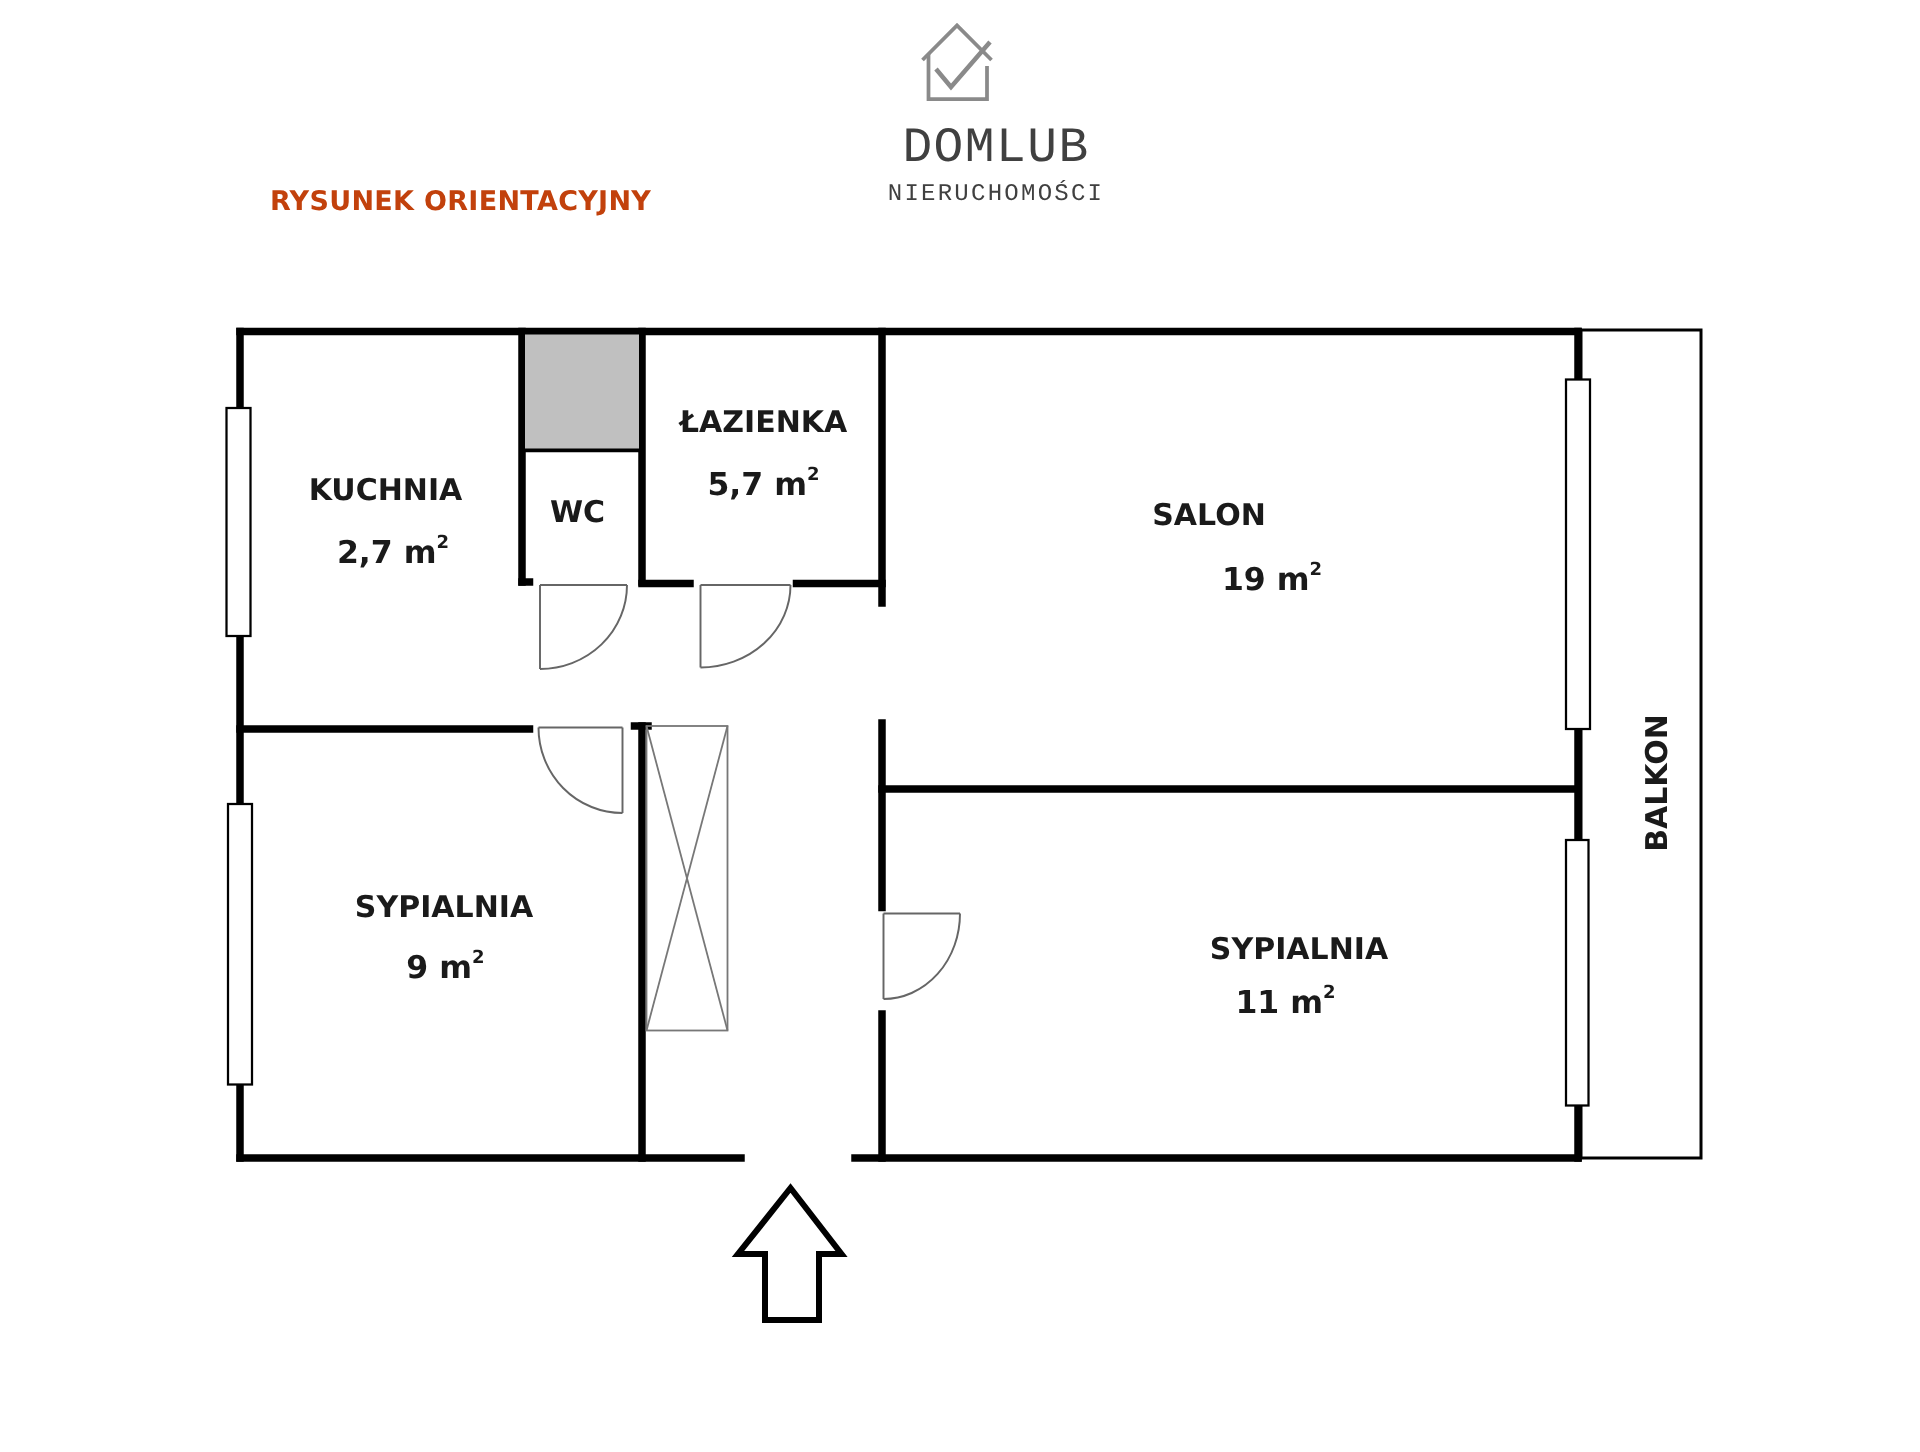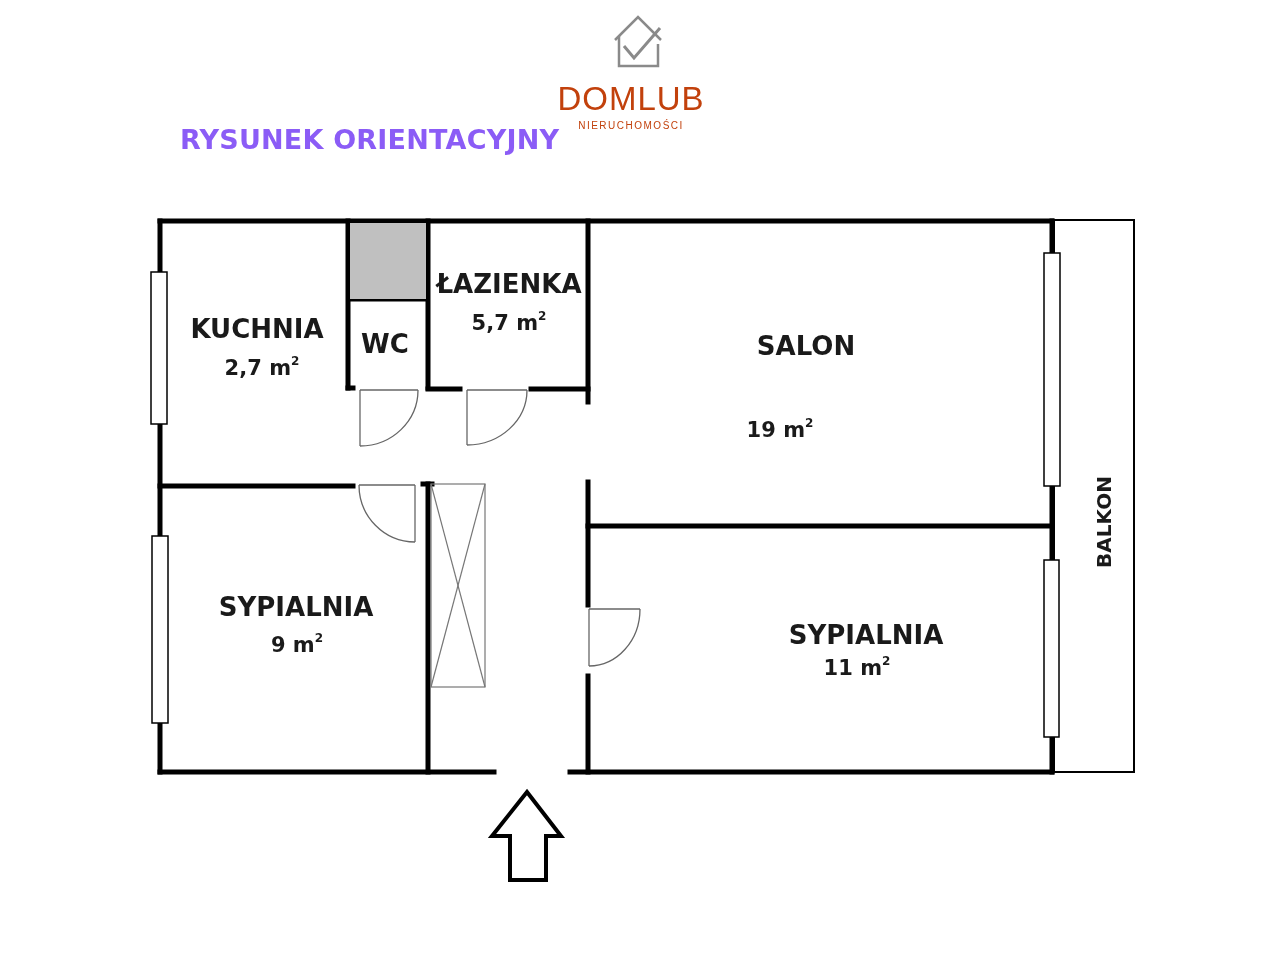--- a/index.html
+++ b/index.html
@@ -1,25 +1,25 @@
 <!DOCTYPE html>
 <html><head>
   <meta charset="utf-8">
   <style>
     html, body { margin: 0; padding: 0; background: #ffffff; }
     body { width: 1280px; height: 968px; position: relative; overflow: hidden; font-family: "DejaVu Sans", "Liberation Sans", sans-serif; }
     .plan-svg { position: absolute; left: 0; top: 0; width: 1280px; height: 968px; }
     .label { position: absolute; color: #1a1a1a; font-weight: bold; text-align: center; white-space: nowrap; transform: translateX(-50%); }
-    .room-name { font-size: 26px; letter-spacing: 0px; }
+    .room-name { font-size: 20px; letter-spacing: 0px; }
     .room-area { font-size: 21px; }
     .room-area sup { font-size: 12px; vertical-align: 10px; }
-    .title { position: absolute; left: 180px; top: 124px; font-size: 27px; font-weight: bold; color: #8b5cf6; letter-spacing: 0.2px; }
-    .logo-text { position: absolute; left: 631px; transform: translateX(-50%); color: #c2410c; font-family: Liberation Sans, sans-serif; white-space: nowrap; }
+    .title { position: absolute; left: 180px; top: 124px; font-size: 18px; font-weight: bold; color: #c2410c; letter-spacing: 0.2px; }
+    .logo-text { position: absolute; left: 664px; transform: translateX(-50%); color: #404040; font-family: Liberation Mono, monospace; white-space: nowrap; }
     .logo-main { top: 80px; font-size: 33px; letter-spacing: 1px; }
-    .logo-sub { top: 120px; font-size: 10px; letter-spacing: 1.5px; }
+    .logo-sub { top: 120px; font-size: 16px; letter-spacing: 1.5px; }
     .balkon { position: absolute; left: 1104px; top: 522px; transform: translate(-50%, -50%) rotate(-90deg); font-size: 20px; font-weight: bold; color: #1a1a1a; }
   </style>
 </head>
 <body>
 
 <svg class="plan-svg" viewBox="0 0 1280 968" xmlns="http://www.w3.org/2000/svg">
 
   <g fill="none" stroke="#8a8a8a" stroke-width="2.5">
     <polyline points="615,40 638,17 661,40"></polyline>
     <polyline points="619,36 619,66 658,66 658,44"></polyline>
@@ -104,21 +104,21 @@
 
 <div class="label room-name" style="left:257px; top:314px;">KUCHNIA</div>
 <div class="label room-area" style="left:262px; top:354px;"><span>2,7 m</span><sup>2</sup></div>
 
 <div class="label room-name" style="left:385px; top:329px;">WC</div>
 
 <div class="label room-name" style="left:509px; top:269px;">ŁAZIENKA</div>
 <div class="label room-area" style="left:509px; top:309px;"><span>5,7 m</span><sup>2</sup></div>
 
 <div class="label room-name" style="left:806px; top:331px;">SALON</div>
-<div class="label room-area" style="left:780px; top:372px;margin-top:44px;"><span>19 m</span><sup>2</sup></div>
+<div class="label room-area" style="left:848px; top:372px;"><span>19 m</span><sup>2</sup></div>
 
 <div class="label room-name" style="left:296px; top:592px;">SYPIALNIA</div>
 <div class="label room-area" style="left:297px; top:631px;"><span>9 m</span><sup>2</sup></div>
 
 <div class="label room-name" style="left:866px; top:620px;">SYPIALNIA</div>
 <div class="label room-area" style="left:857px; top:654px;"><span>11 m</span><sup>2</sup></div>
 
 <div class="balkon">BALKON</div>
 
 </body></html>

